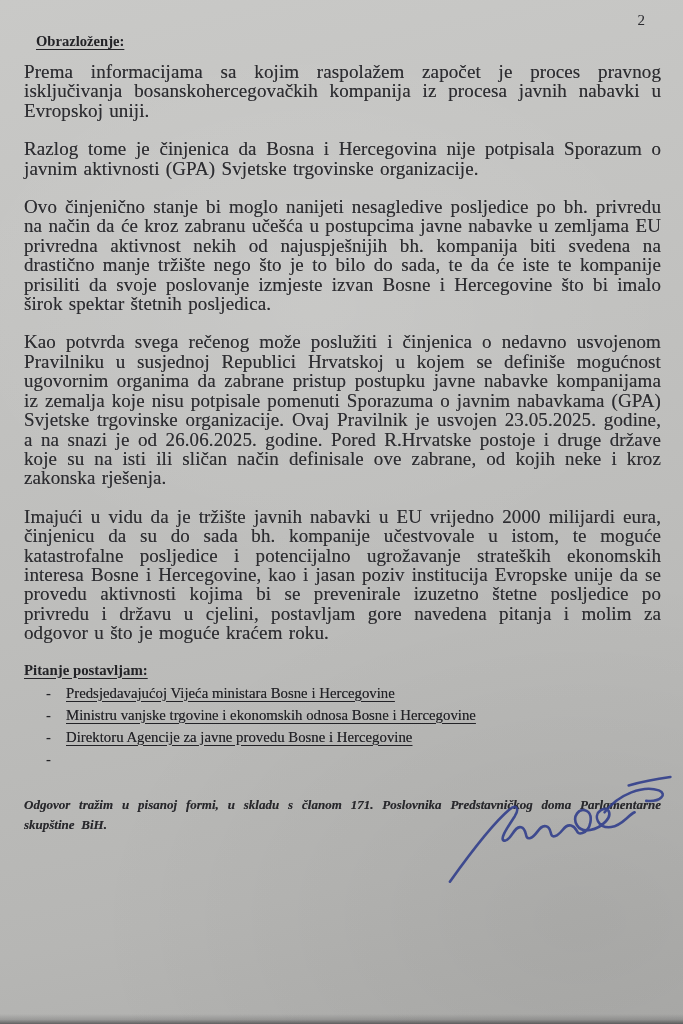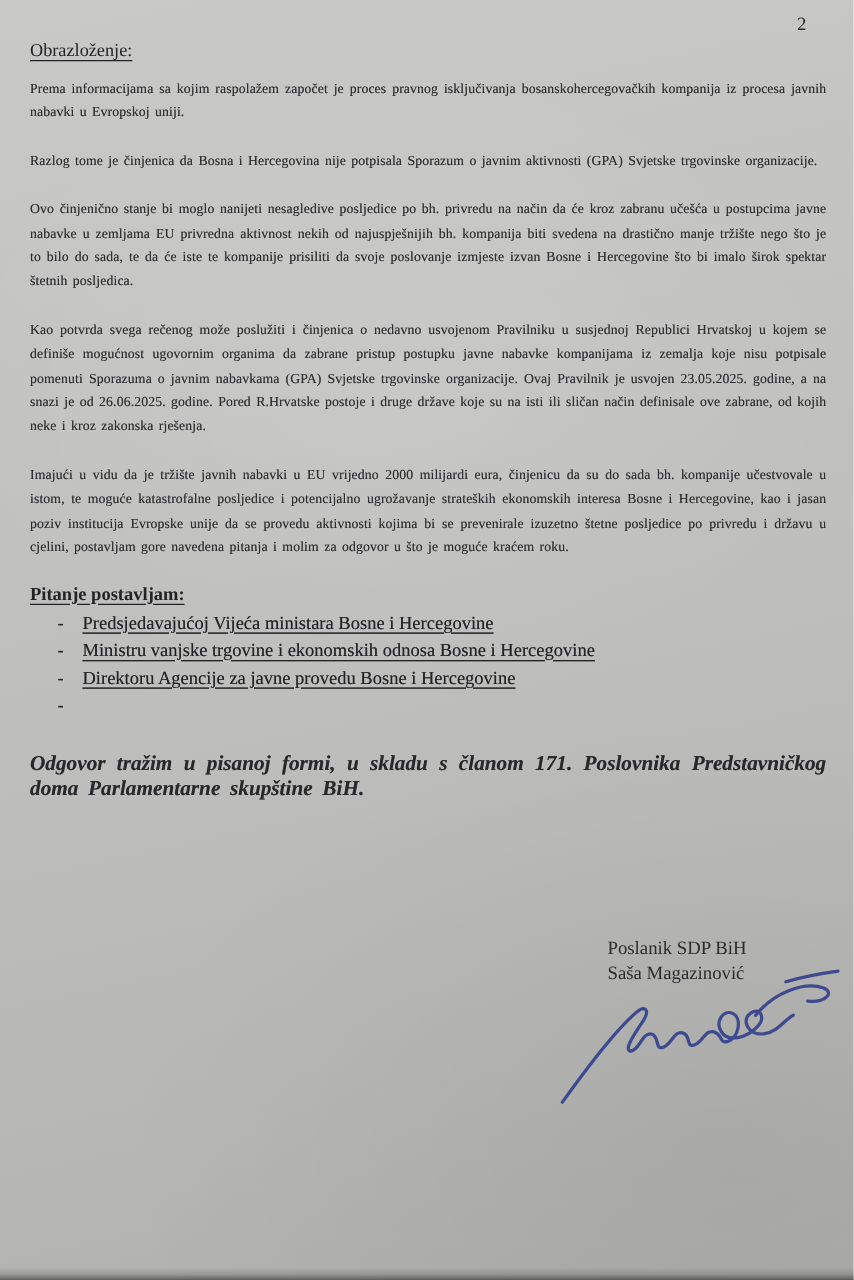--- a/index.html
+++ b/index.html
@@ -37,28 +37,28 @@
   }
   .page-num {
     text-align: right;
     padding-right: 16px;
     font-size: 15px;
     margin-bottom: 4px;
     color: #2a2a2e;
   }
   .doc-title {
     font-size: 14.6px;
-    font-weight: normal;
+    font-weight: bold;
     text-decoration: underline;
     text-underline-offset: 3px;
     color: #232327;
-    margin: 0 0 1px 0;
+    margin: 0 0 1px 12px;
   }
   .para {
-    font-size: 11px;
+    font-size: 19px;
     line-height: 19.4px;
     text-align: justify;
     margin: 12px 0 19px 0;
     letter-spacing: 0.1px;
     word-spacing: 1.4px;
     text-shadow: 0 0 0.5px rgba(45,45,50,0.55);
   }
   .questions { margin-top: 19px; }
   .q-heading {
     font-size: 14.8px;
@@ -85,21 +85,21 @@
     font-weight: normal;
     text-decoration: underline;
     text-underline-offset: 3px;
     color: #232327;
     text-shadow: 0 0 0.5px rgba(35,35,40,0.6);
   }
   .closing {
     margin-top: 25px;
     font-style: italic;
     font-weight: bold;
-    font-size: 17px;
+    font-size: 13px;
     line-height: 20.5px;
     text-align: justify;
     word-spacing: 3.5px;
     color: #28282c;
     text-shadow: 0 0 0.5px rgba(35,35,40,0.5);
   }
   .signature-block {
     position: absolute;
     left: 486px;
     top: 750px;
@@ -148,24 +148,20 @@
       </div>
       <div class="q-row">
         <span class="q-dash">-</span>
       </div>
     </div>
 
     <p class="closing">Odgovor tražim u pisanoj formi, u skladu s članom 171. Poslovnika Predstavničkog doma Parlamentarne skupštine BiH.</p>
 
   </div>
 
-  <div class="signature-block">
-    <div>Poslanik SDP BiH</div>
-    <div>Saša Magazinović</div>
-  </div>
 
   <svg class="signature-svg" viewBox="0 0 244 118" fill="none" xmlns="http://www.w3.org/2000/svg">
     <g stroke="#35428c" stroke-width="2.6" stroke-linecap="round" stroke-linejoin="round" opacity="0.92">
 
       <path d="M14 112 C 34 86, 58 56, 76 42 C 82 37, 87 40, 81 49 C 74 59, 64 72, 70 73"></path>
 
       <path d="M70 73 C 77 73, 80 58, 87 60 C 94 62, 89 73, 96 71 C 103 69, 105 58, 112 60 C 119 62, 114 72, 121 70 C 128 68, 130 58, 137 60 C 144 62, 141 70, 148 68 C 157 65, 160 50, 153 46 C 146 42, 138 51, 143 60 C 148 69, 163 66, 172 57 C 179 50, 175 41, 167 46 C 159 51, 164 64, 177 63 C 188 62, 194 52, 201 49"></path>
 
       <path d="M171 48 C 186 30, 211 22, 226 28 C 235 32, 227 40, 213 38"></path>
 

